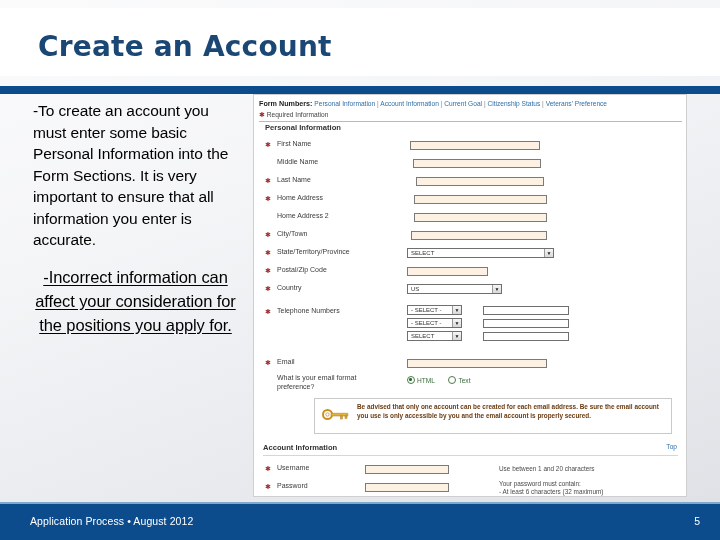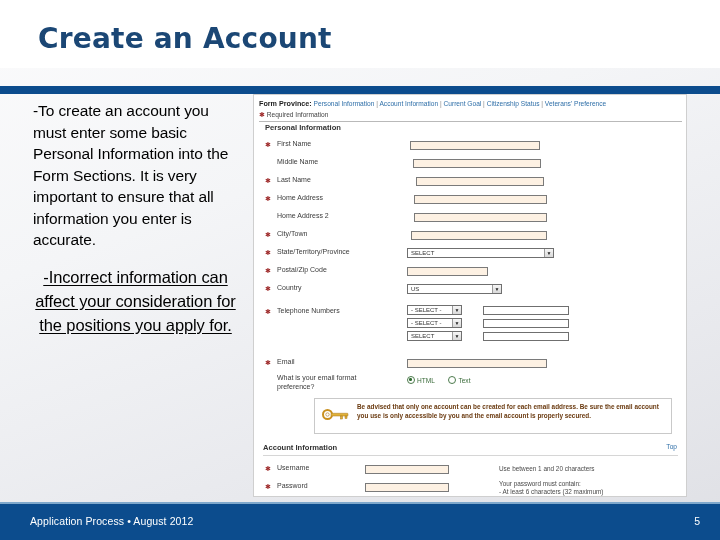--- a/index.html
+++ b/index.html
@@ -18,21 +18,21 @@
     position: relative;
     width: 720px;
     height: 540px;
     background: linear-gradient(160deg, #fbfbfc 0%, #f4f5f7 35%, #e9eaee 70%, #dfe0e5 100%);
     overflow: hidden;
   }
 
   
   #title-band {
     position: absolute;
-    left: 0; top: 0;
+    left: 0; top: 8px;
     width: 720px; height: 68px;
     background: #ffffff;
   }
   #page-title {
     position: absolute;
     left: 38px; top: 22px;
     font-family: "DejaVu Sans", sans-serif;
     font-weight: bold;
     font-size: 28px;
     letter-spacing: 0.2px;
@@ -297,21 +297,21 @@
 
   <div id="body-text">
     <div class="para" id="para-1">-To create an account you must enter some basic Personal Information into the Form Sections.  It is very important to ensure that all information you enter is accurate.</div>
     <div class="para" id="para-2">-Incorrect information can affect your consideration for the positions you apply for.</div>
   </div>
 
   <div id="shot">
     <div class="shot-inner">
 
       <div id="form-sections">
-        <span class="fs-label">Form Province:</span>
+        <span class="fs-label">Form Numbers:</span>
         <span class="fs-link">Personal Information</span>
         <span class="fs-sep">|</span>
         <span class="fs-link">Account Information</span>
         <span class="fs-sep">|</span>
         <span class="fs-link">Current Goal</span>
         <span class="fs-sep">|</span>
         <span class="fs-link">Citizenship Status</span>
         <span class="fs-sep">|</span>
         <span class="fs-link">Veterans' Preference</span>
       </div>

